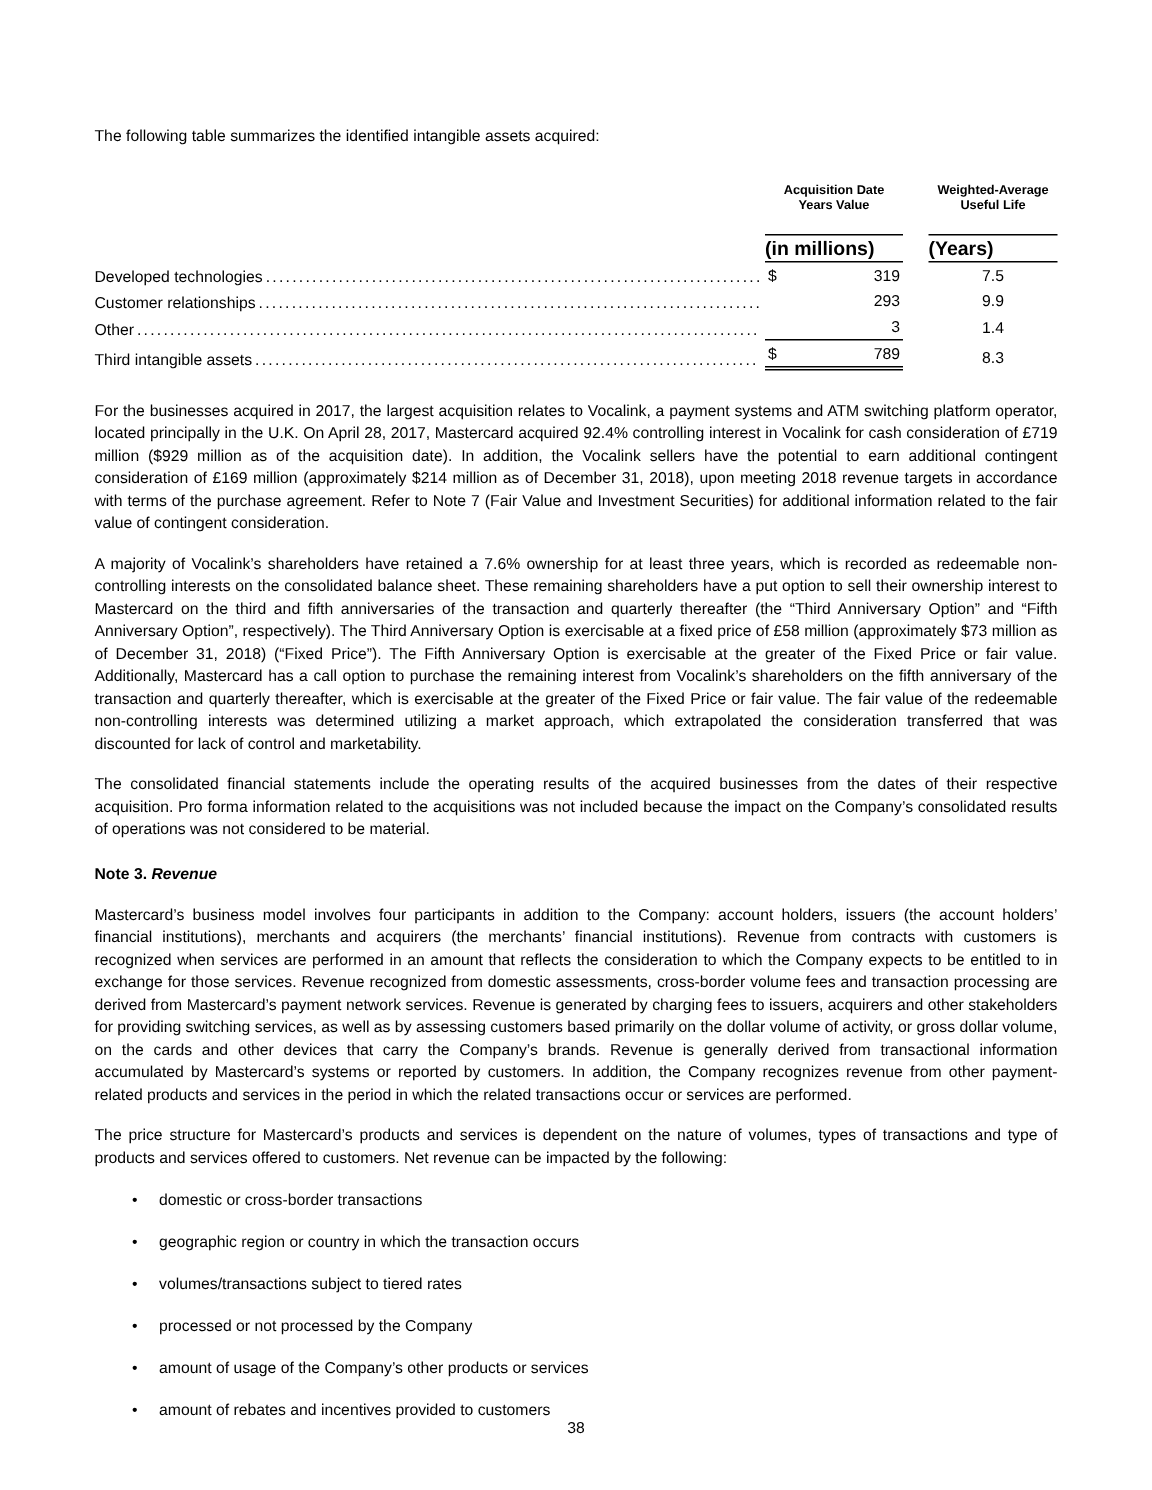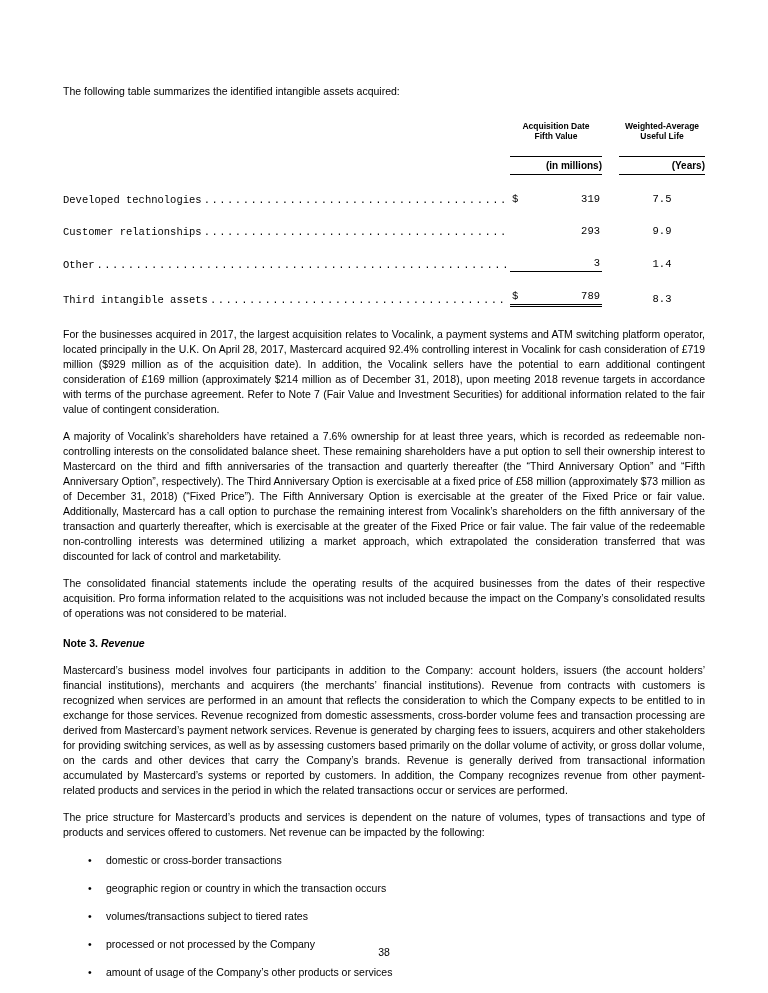--- a/index.html
+++ b/index.html
@@ -23,25 +23,25 @@
   .tbl { margin-top:22px; }
   .tcolw1 { width:92px; }
   .tcolw2 { width:86px; margin-left:17px; }
   .tbl-head, .tbl-sub { display:flex; justify-content:flex-end; }
   .hcell {
     font-weight:bold; font-size:8.5px; line-height:10px;
     text-align:center; padding-bottom:15px;
     border-bottom:1px solid #000;
   }
   .scell {
-    font-weight:bold; font-size:10px; line-height:10px;
-    text-align:right; padding:4px 0 3px 0;
+    font-weight:bold; font-size:13px; line-height:10px;
+    text-align:left; padding:4px 0 3px 0;
     border-bottom:1px solid #000;
   }
-  .tbl-row { display:flex; align-items:flex-end; margin-top:17px; line-height:14px;font-family:Liberation Mono, monospace; }
+  .tbl-row { display:flex; align-items:flex-end; margin-top:2px; line-height:14px; }
   .rlabel { white-space:nowrap; }
   .dots { flex:1; overflow:hidden; white-space:nowrap; margin:0 4px 0 2px; letter-spacing:1.5px; }
   .dots::after { content:"...................................................................................................................................................................................."; }
   .cfv { width:92px; display:flex; justify-content:space-between; padding:0 2px 1px 2px; }
   .cfv.sumline { border-bottom:1px solid #000; }
   .cfv.totline { border-bottom:3px double #000; }
   .clife { width:86px; margin-left:17px; text-align:center; padding-bottom:1px; }
 
   
   .note-head { margin-top:15px; font-weight:bold; }
@@ -63,21 +63,21 @@
 <body>
 
 <div class="page">
 
   <p class="body intro">The following table summarizes the identified intangible assets acquired:</p>
 
   <div class="tbl">
     <div class="tbl-head">
       <div class="hcell tcolw1">
         <div>Acquisition Date</div>
-        <div>Fifth Value</div>
+        <div>Years Value</div>
       </div>
       <div class="hcell tcolw2">
         <div>Weighted-Average</div>
         <div>Useful Life</div>
       </div>
     </div>
     <div class="tbl-sub">
       <div class="scell tcolw1">(in millions)</div>
       <div class="scell tcolw2">(Years)</div>
     </div>

